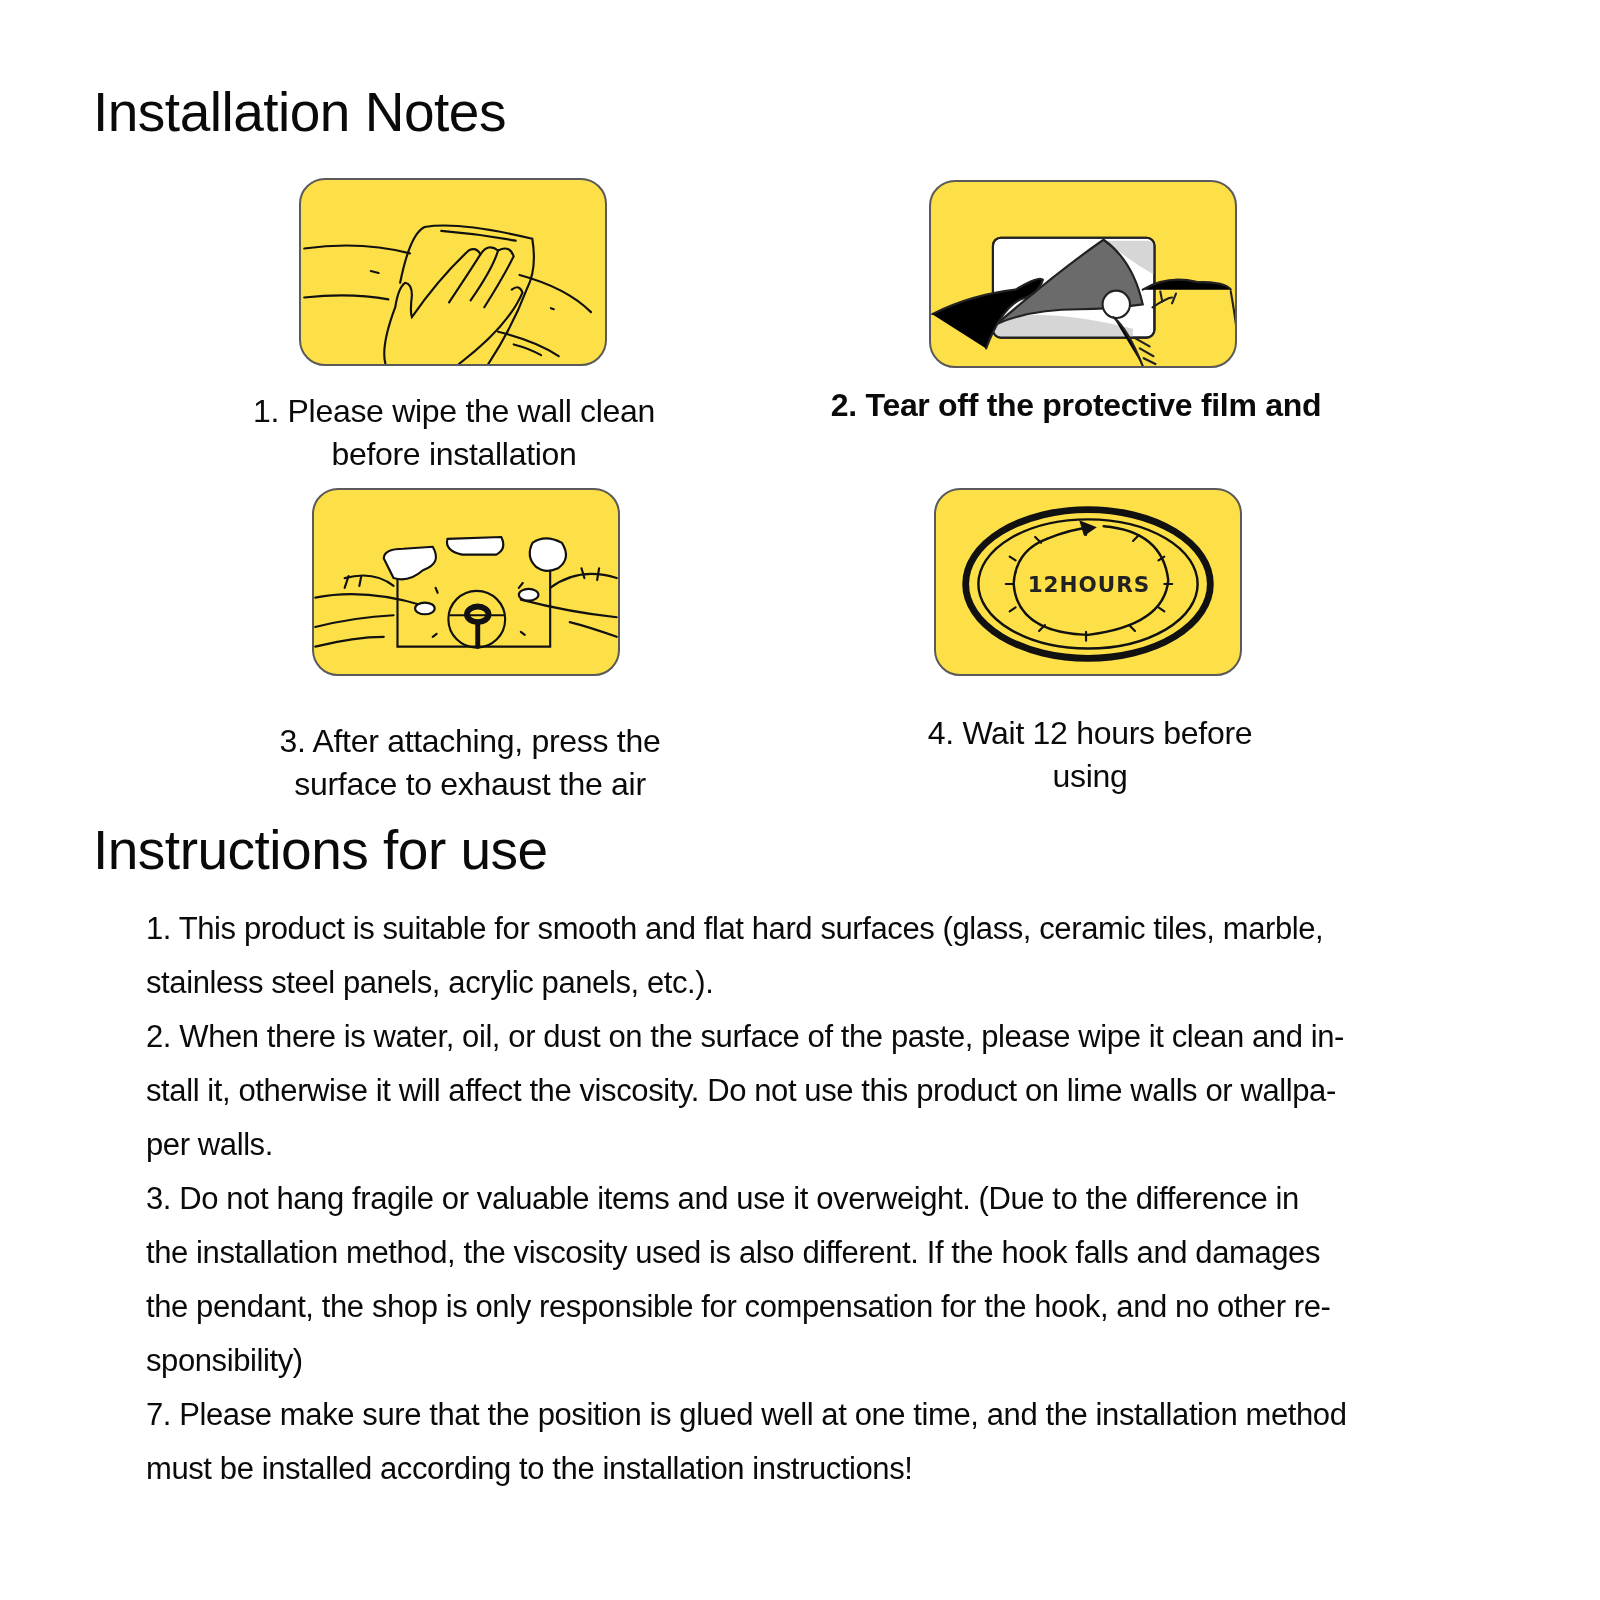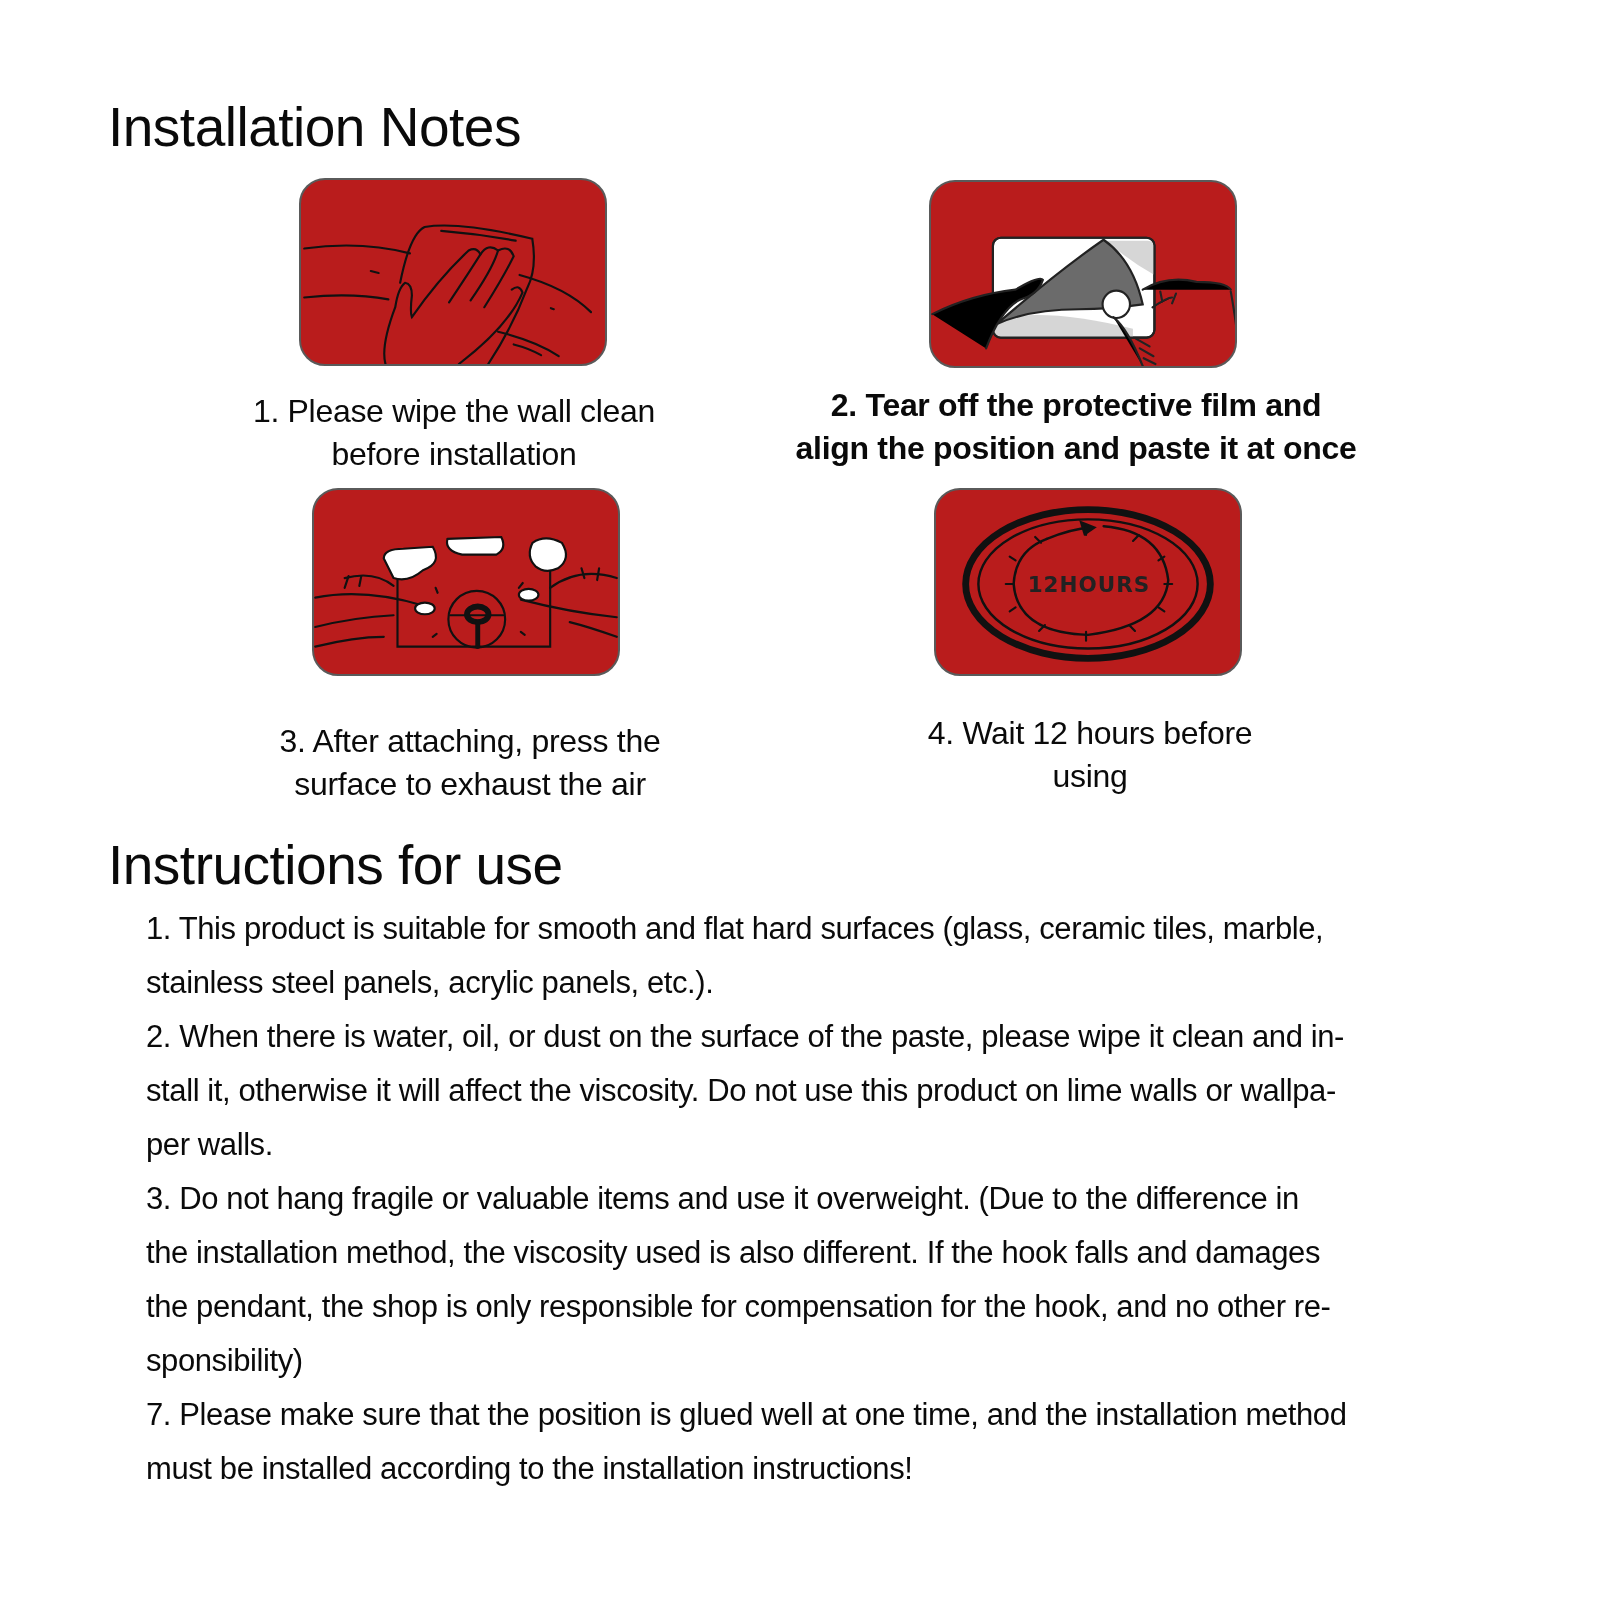--- a/index.html
+++ b/index.html
@@ -1,31 +1,31 @@
 <!DOCTYPE html>
 <html><head>
   <meta charset="utf-8">
   <style>
     html, body { margin: 0; padding: 0; background: #ffffff; }
     body {
       width: 1600px; height: 1600px; position: relative; overflow: hidden;
       font-family: "DejaVu Sans", "Liberation Sans", sans-serif; color: #0a0a0a;
     }
     .h1 {
-      position: absolute; left: 92px; margin: 16px;
+      position: absolute; left: 92px; margin: 1px;
       font-family: "Liberation Sans", "DejaVu Sans", sans-serif;
       font-weight: normal; font-size: 55px; letter-spacing: -0.5px; line-height: 1;
     }
     #title-install { top: 84px; }
     #title-use { top: 822px; }
 
     .panel {
       position: absolute; width: 308px; height: 188px;
       border: 2px solid #5a5a5a; border-radius: 26px; box-sizing: border-box;
-      background: #b91c1c; overflow: hidden;
+      background: #fde047; overflow: hidden;
     }
     .panel svg { position: absolute; left: 0; top: 0; width: 100%; height: 100%; }
     .caption {
       position: absolute; text-align: center;
       font-family: "Liberation Sans", "DejaVu Sans", sans-serif;
       font-size: 32px; line-height: 43px; letter-spacing: -0.3px;
     }
     .caption span { display: block; white-space: nowrap; }
 
     #instructions {
@@ -77,21 +77,20 @@
       <path d="M245 124 l4 -10"></path>
     <path d="M185 138 Q200 150 215 188"></path>
     <path d="M208 160 l14 8"></path>
       <path d="M212 170 l14 8"></path>
       <path d="M216 180 l12 6"></path>
     <path d="M305 112 Q310 140 312 160"></path>
   </svg>
 </div>
 <div class="caption" style="left:786px; top:384px; width:580px;font-weight:bold;">
   <span>2. Tear off the protective film and</span>
-  <span>align the position and paste it at once</span>
 </div>
 
 <div class="panel" style="left:312px; top:488px;">
   <svg viewBox="0 0 308 188" fill="none" stroke="#111" stroke-width="2.2" stroke-linecap="round">
     <path d="M84 82 L84 160 L240 160 L240 78"></path>
     <path d="M70 70 Q70 60 90 60 L120 58 Q130 75 110 82 Q95 95 80 90 Z" fill="#fff"></path>
     <path d="M135 50 L190 48 Q196 60 185 66 L150 66 Q132 62 135 50 Z" fill="#fff"></path>
     <path d="M222 54 Q235 45 252 54 Q262 70 248 80 Q235 86 225 78 Q215 68 222 54 Z" fill="#fff"></path>
     <circle cx="165" cy="132" r="29"></circle>
     <path d="M138 128 L192 128"></path>

